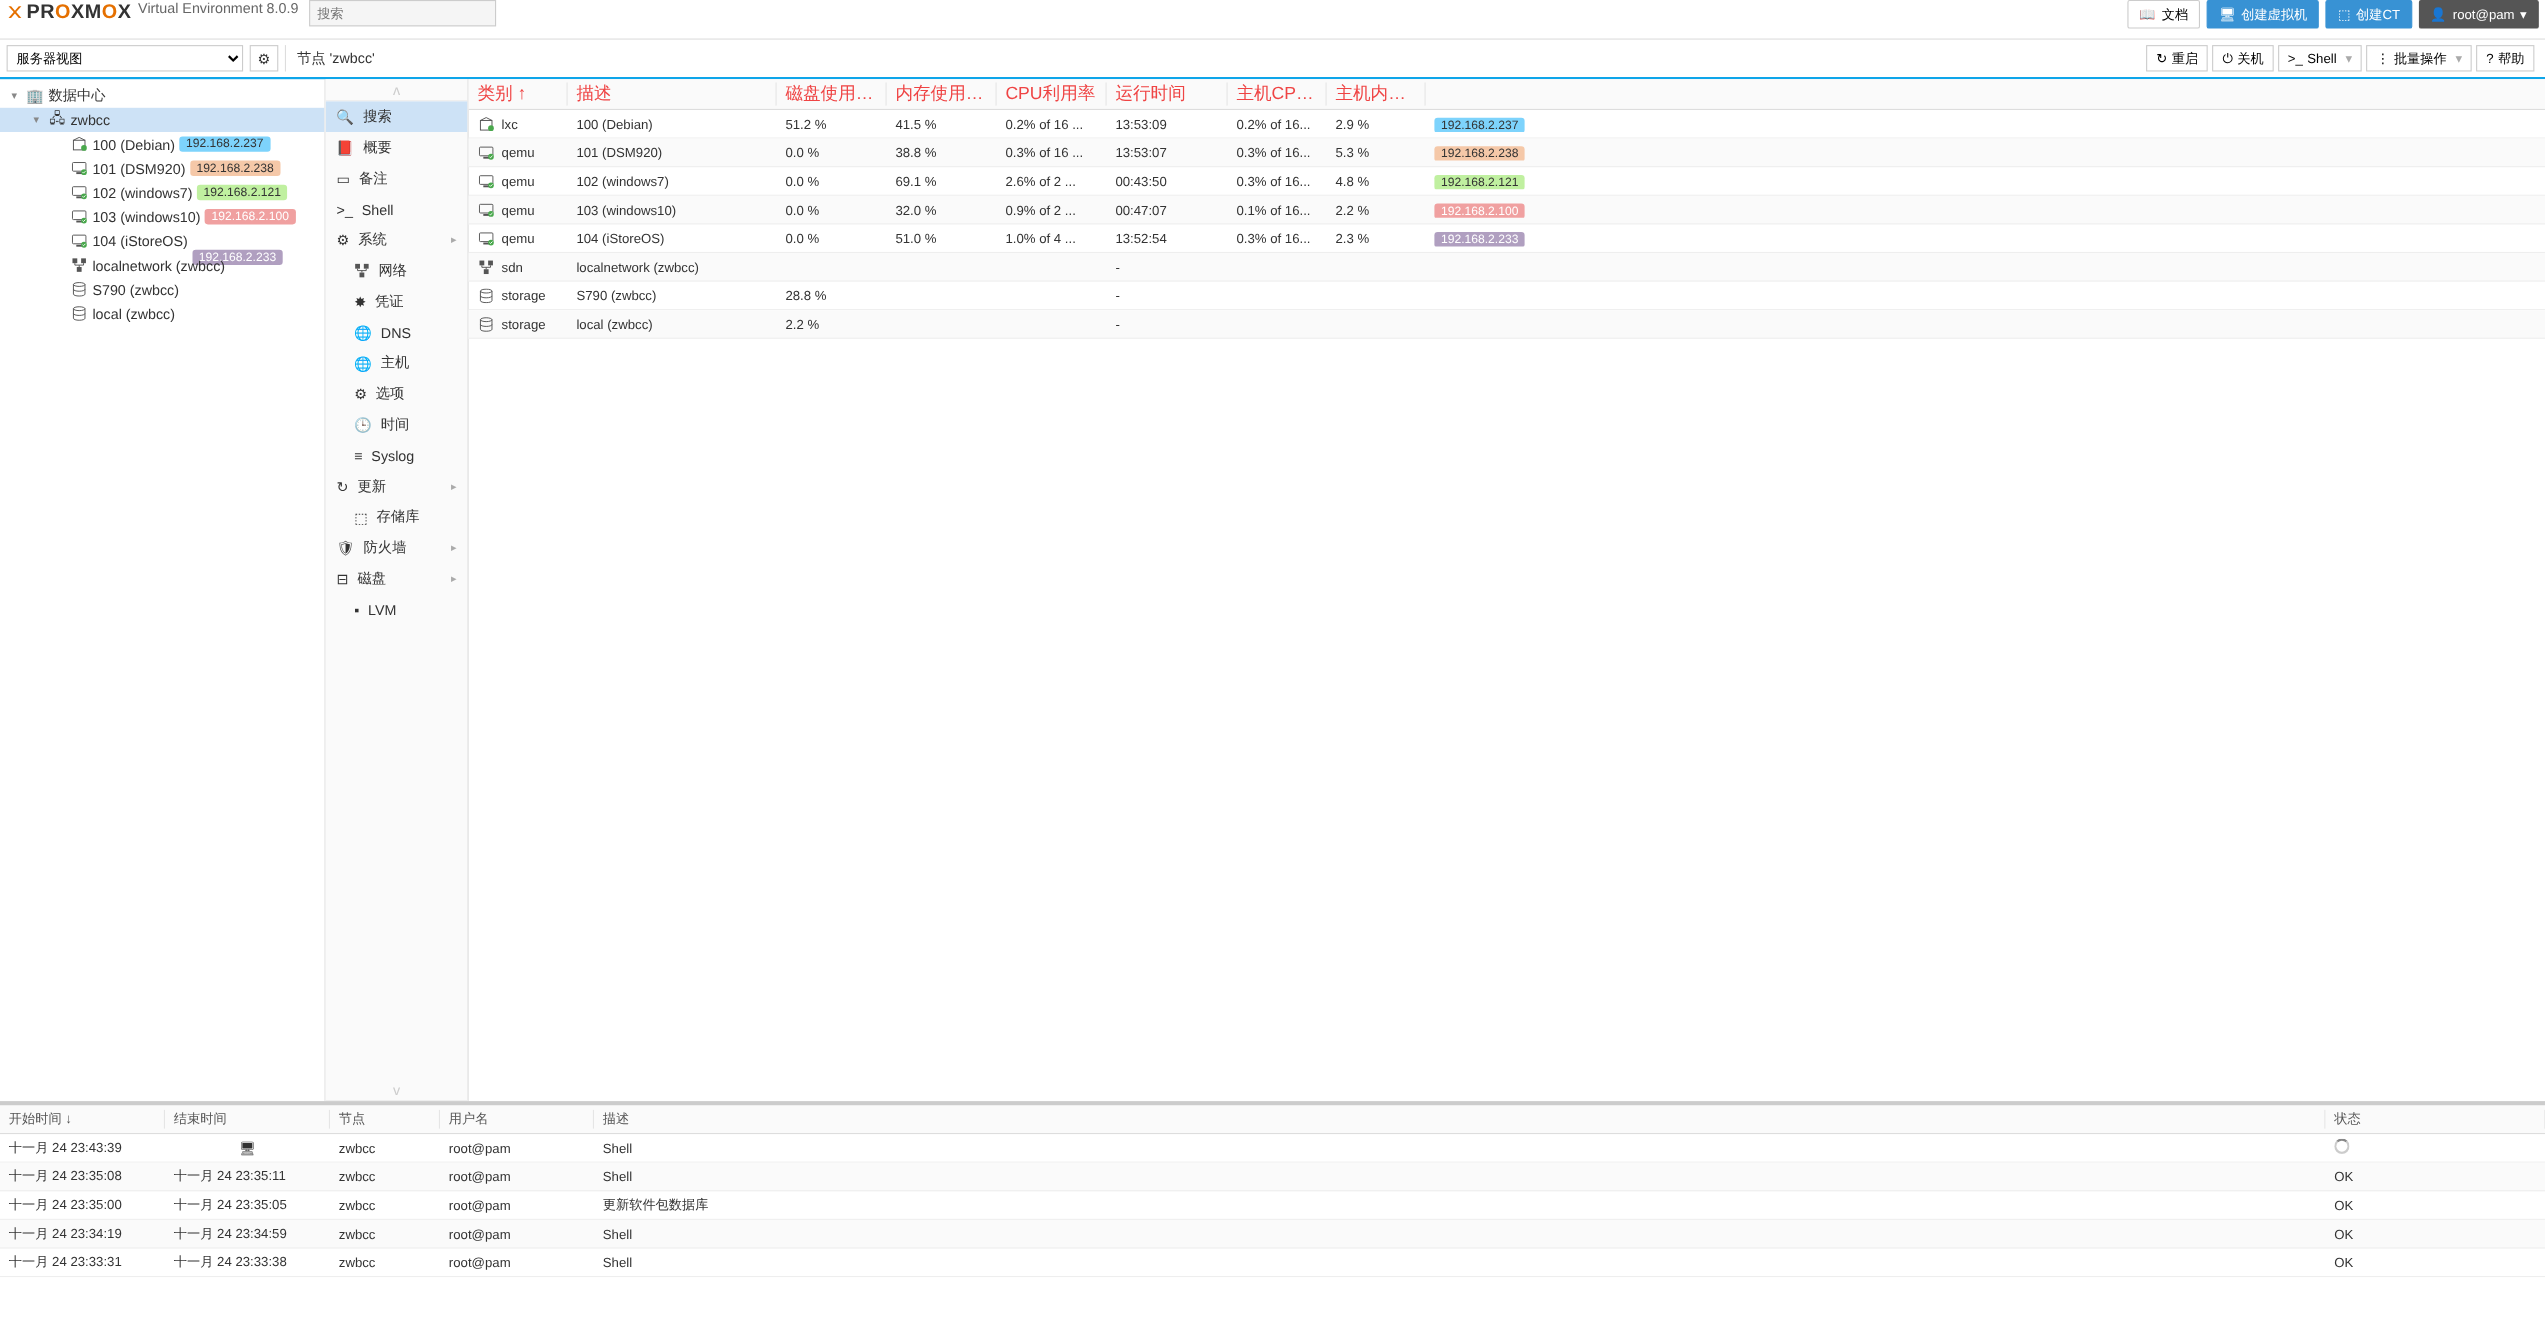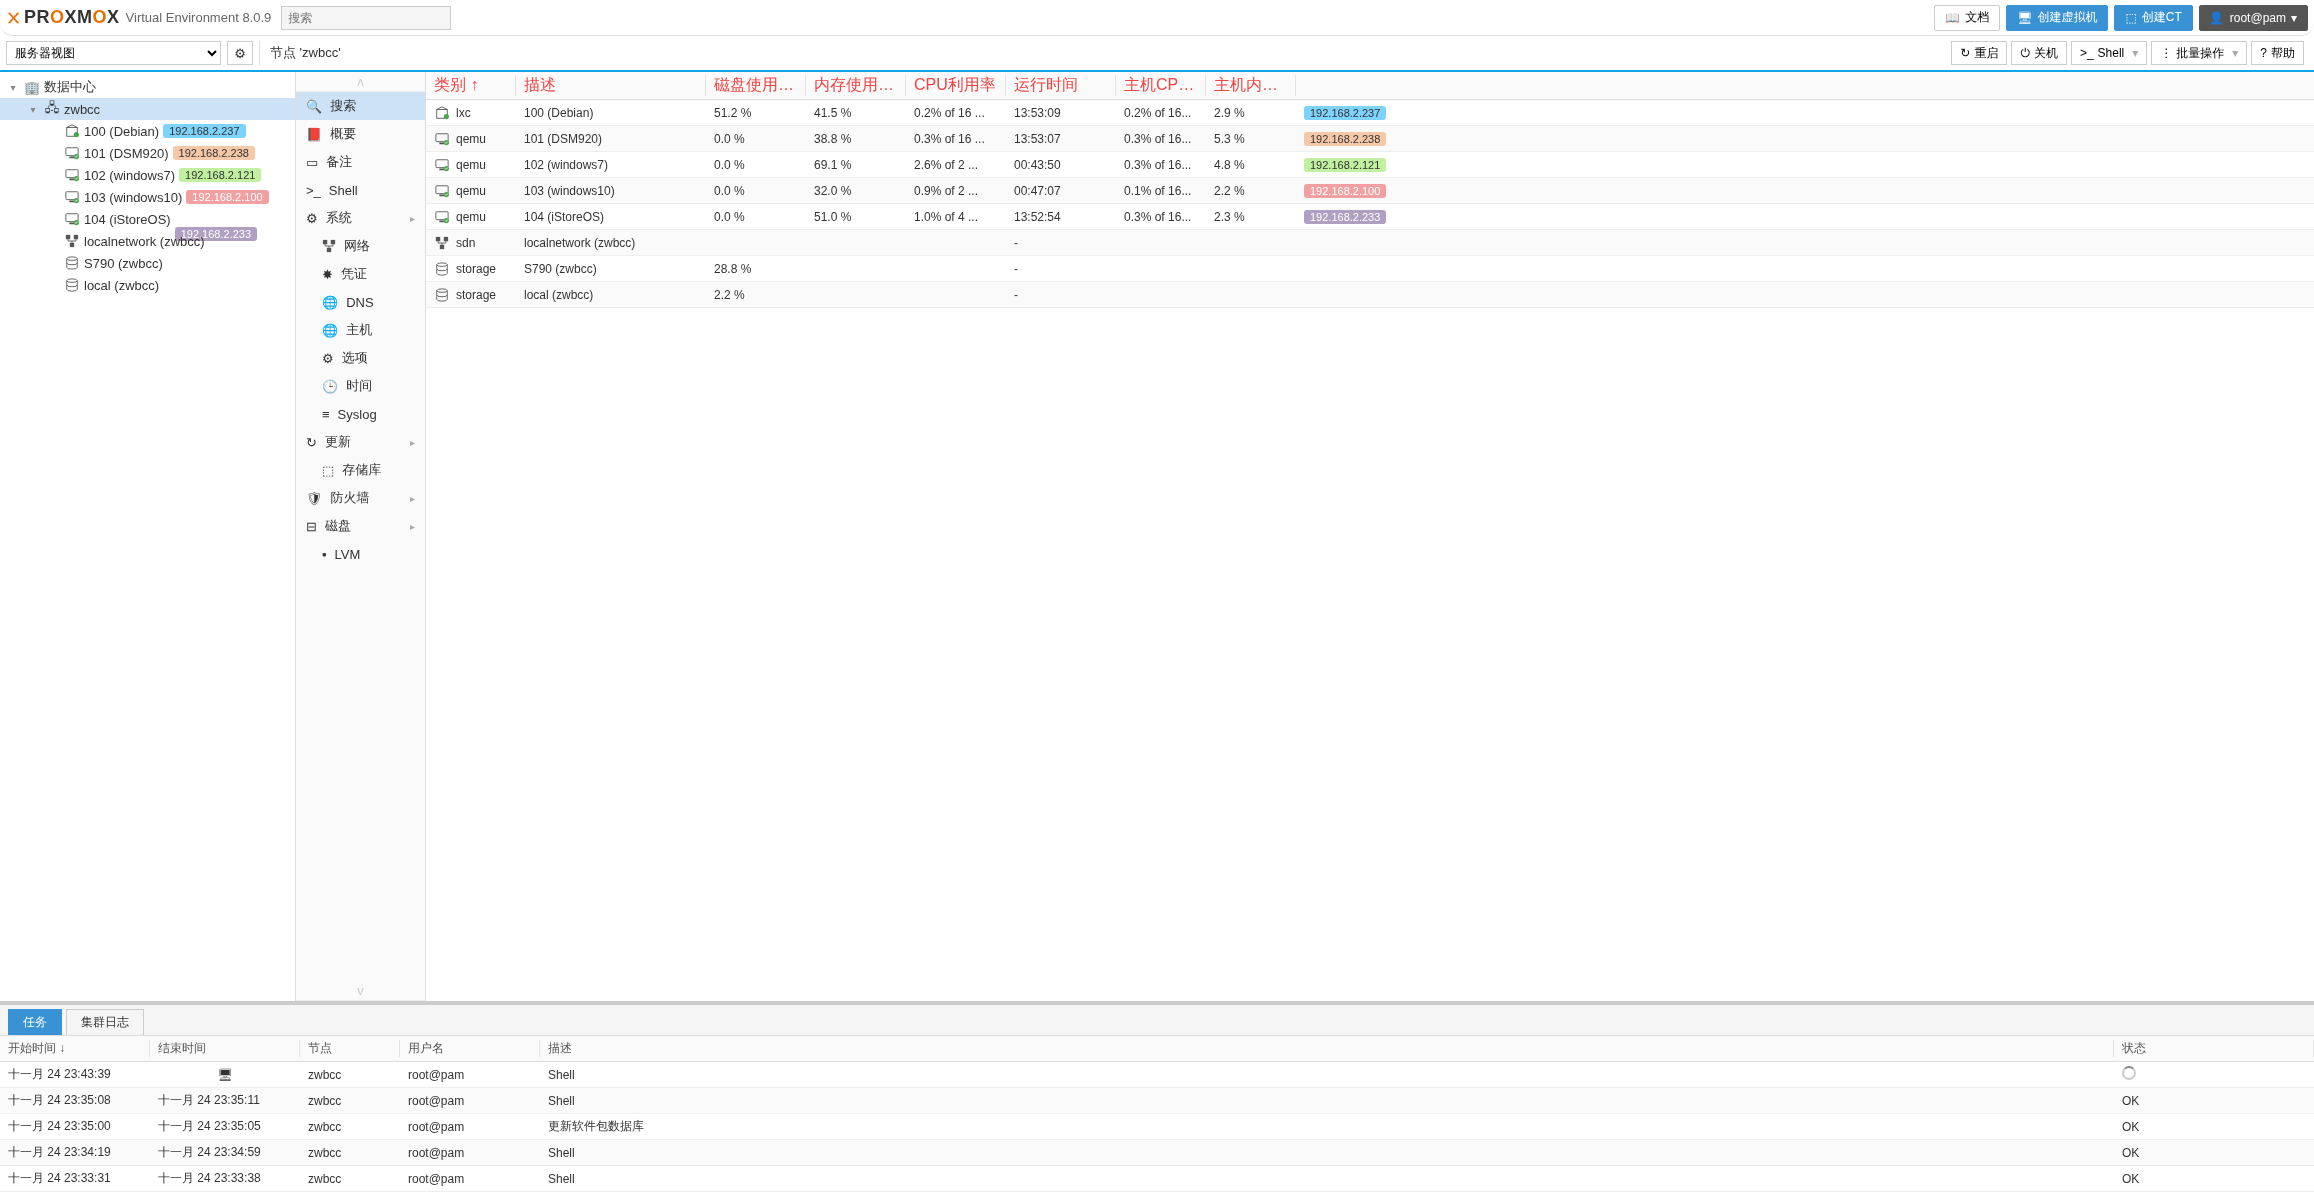--- a/index.html
+++ b/index.html
@@ -1,19 +1,19 @@
 <!DOCTYPE html>
 <html><head>
 <meta charset="utf-8">
 <style>
 * { margin: 0; padding: 0; box-sizing: border-box; font-family: "Helvetica Neue", Arial, sans-serif; }
 body { font-size: 13px; color: #333; background: #fff; overflow: hidden; height: 100vh; display: flex; flex-direction: column; }
 
 
-.header { background: #fff; border-bottom: 1px solid #ddd; display: flex; align-items: center; height: 36px; padding: 0 6px; border-radius: 13px; }
+.header { background: #fff; border-bottom: 1px solid #ddd; display: flex; align-items: flex-start; height: 36px; padding: 0 6px; }
 .logo-wrap { display: flex; align-items: center; gap: 4px; }
 .logo-x { font-weight: bold; font-size: 22px; color: #e57000; display: flex; align-items: center; }
 .logo-text { font-weight: bold; font-size: 18px; letter-spacing: 0.5px; color: #333; }
 .logo-text .o { color: #e57000; }
 .header-title { color: #666; font-size: 13px; margin-left: 6px; }
 .header-search { margin-left: 10px; width: 170px; height: 24px; border: 1px solid #ccc; background: #f5f5f5; padding: 0 6px; font-size: 12px; }
 .header-right { margin-left: auto; display: flex; gap: 6px; align-items: center; }
 .btn { border: 1px solid #ccc; background: #fff; height: 26px; padding: 0 10px; display: flex; align-items: center; gap: 5px; font-size: 12px; cursor: pointer; border-radius: 2px; }
 .btn.blue { background: #3892d4; color: #fff; border-color: #3892d4; }
 .btn.dark { background: #555; color: #fff; border-color: #555; }
@@ -549,24 +549,20 @@
           <div class="col c-uptime">-</div>
           <div class="col c-hostcpu"></div>
           <div class="col c-hostmem"></div>
           <div class="col c-tags"></div>
         </div>
       </div>
   </div>
 </div>
 
 <div class="bottom-panel">
-  <div class="tab-bar">
-    <div class="tab active">任务</div>
-    <div class="tab">集群日志</div>
-  </div>
   <div class="task-head">
     <div class="tcol t-start">开始时间 ↓</div>
     <div class="tcol t-end">结束时间</div>
     <div class="tcol t-node">节点</div>
     <div class="tcol t-user">用户名</div>
     <div class="tcol t-desc">描述</div>
     <div class="tcol t-status">状态</div>
   </div>
   <div class="task-body" id="task-body">
       <div class="task-row">

